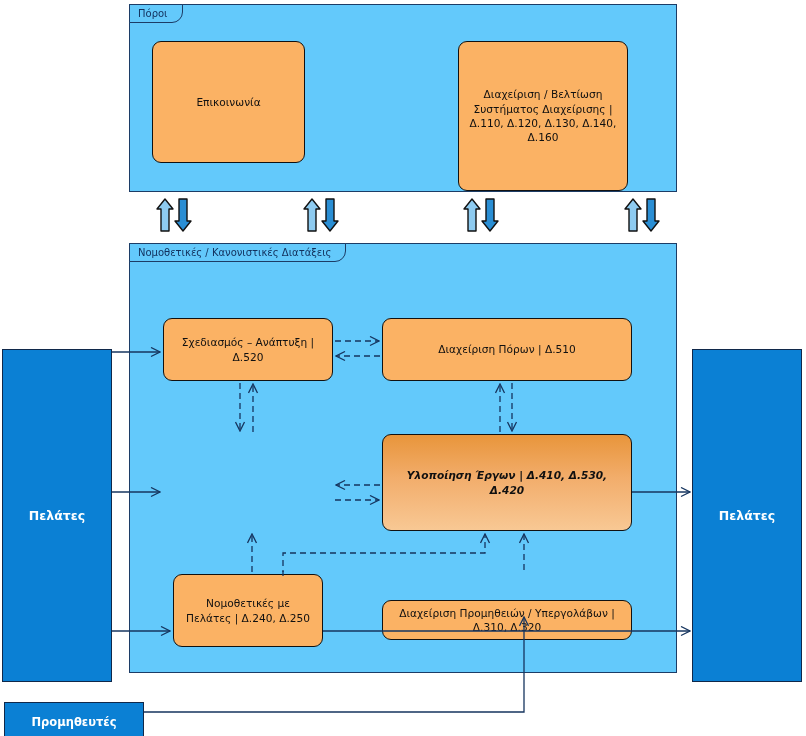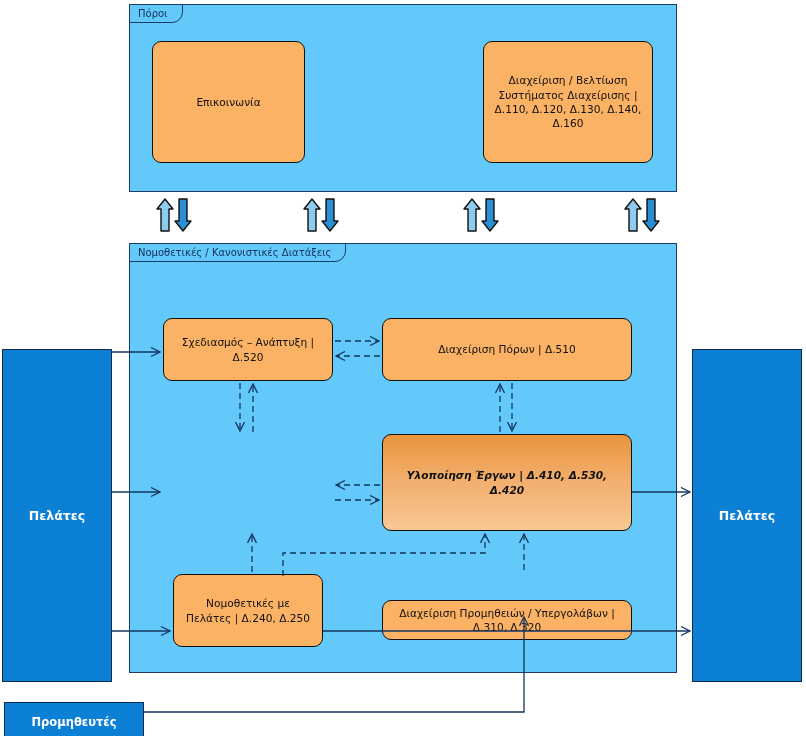--- a/index.html
+++ b/index.html
@@ -39,21 +39,21 @@
 
 <div class="canvas">
 
   <div class="lane" style="left:129px;top:4px;width:548px;height:188px;">
     <div class="lane-title">Πόροι</div>
   </div>
 
   <div class="pbox" style="left:152px;top:41px;width:153px;height:122px;">Επικοινωνία</div>
 
 
-  <div class="pbox" style="left:483px;top:41px;width:170px;height:122px;">Διαχείριση / Βελτίωση Συστήματος Διαχείρισης | Δ.110, Δ.120, Δ.130, Δ.140, Δ.160</div>
+  <div class="pbox" style="left:458px;top:41px;width:170px;height:150px;">Διαχείριση / Βελτίωση Συστήματος Διαχείρισης | Δ.110, Δ.120, Δ.130, Δ.140, Δ.160</div>
 
   <div class="arrpair" style="left:155px;top:197px;">
     <svg width="40" height="36" viewBox="0 0 40 36">
       <g>
         <polygon points="10,2 18,12 14,12 14,34 6,34 6,12 2,12" fill="#8ecbf0" stroke="#111" stroke-width="1.4" stroke-linejoin="round"></polygon>
       </g>
       <g>
         <polygon points="28,34 36,24 32,24 32,2 24,2 24,24 20,24" fill="#2a8ed4" stroke="#111" stroke-width="1.4" stroke-linejoin="round"></polygon>
       </g>
     </svg>

